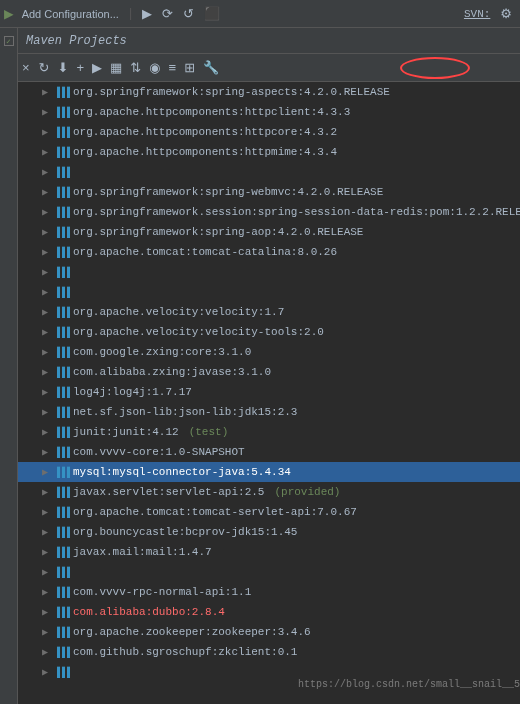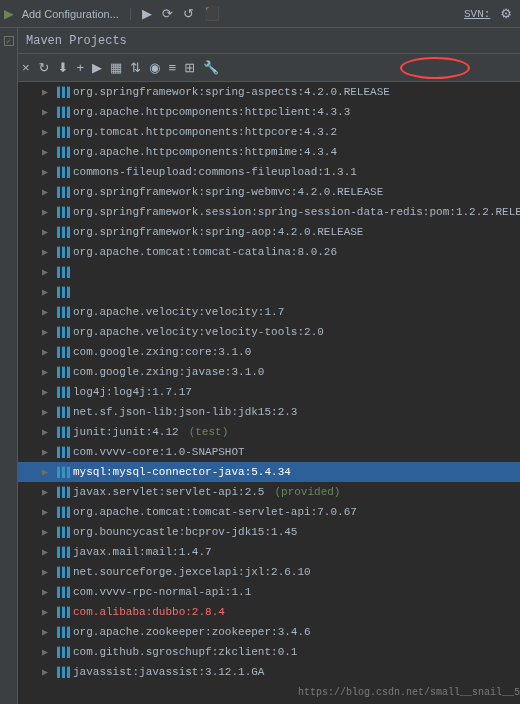--- a/index.html
+++ b/index.html
@@ -55,20 +55,21 @@
     
     .panel-header {
       height: 26px;
       background: #3c3f41;
       display: flex;
       align-items: center;
       padding: 0 8px;
       border-bottom: 1px solid #555;
       font-size: 12px;
       color: #a9b7c6;
+      font-style: italic;
     }
 
     
     .maven-toolbar {
       height: 28px;
       background: #3c3f41;
       display: flex;
       align-items: center;
       padding: 0 4px;
       gap: 2px;
@@ -158,21 +159,21 @@
     .indent-1 { padding-left: 24px; }
 
     
     .tree-content::-webkit-scrollbar { width: 8px; }
     .tree-content::-webkit-scrollbar-track { background: #2b2b2b; }
     .tree-content::-webkit-scrollbar-thumb { background: #555; border-radius: 4px; }
 
     
     .watermark {
       position: fixed;
-      bottom: 6px;
+      bottom: 14px;
       right: 0;
       font-size: 10px;
       color: rgba(200,200,200,0.5);
       pointer-events: none;
       z-index: 100;
     }
 
     .main-wrapper {
       display: flex;
       position: relative;
@@ -255,31 +256,30 @@
           <span class="item-label">org.springframework:spring-aspects:4.2.0.RELEASE</span>
         </div>
         <div class="tree-item indent-1">
           <span class="tree-arrow">▶</span>
           <span class="item-icon-bar">▐▐▐</span>
           <span class="item-label">org.apache.httpcomponents:httpclient:4.3.3</span>
         </div>
         <div class="tree-item indent-1">
           <span class="tree-arrow">▶</span>
           <span class="item-icon-bar">▐▐▐</span>
-          <span class="item-label">org.tomcat.httpcomponents:httpcore:4.3.2</span>
+          <span class="item-label">org.apache.httpcomponents:httpcore:4.3.2</span>
         </div>
         <div class="tree-item indent-1">
           <span class="tree-arrow">▶</span>
           <span class="item-icon-bar">▐▐▐</span>
           <span class="item-label">org.apache.httpcomponents:httpmime:4.3.4</span>
         </div>
         <div class="tree-item indent-1">
           <span class="tree-arrow">▶</span>
           <span class="item-icon-bar">▐▐▐</span>
-          <span class="item-label">commons-fileupload:commons-fileupload:1.3.1</span>
         </div>
         <div class="tree-item indent-1">
           <span class="tree-arrow">▶</span>
           <span class="item-icon-bar">▐▐▐</span>
           <span class="item-label">org.springframework:spring-webmvc:4.2.0.RELEASE</span>
         </div>
         <div class="tree-item indent-1">
           <span class="tree-arrow">▶</span>
           <span class="item-icon-bar">▐▐▐</span>
           <span class="item-label">org.springframework.session:spring-session-data-redis:pom:1.2.2.RELEA</span>
@@ -313,21 +313,21 @@
           <span class="item-label">org.apache.velocity:velocity-tools:2.0</span>
         </div>
         <div class="tree-item indent-1">
           <span class="tree-arrow">▶</span>
           <span class="item-icon-bar">▐▐▐</span>
           <span class="item-label">com.google.zxing:core:3.1.0</span>
         </div>
         <div class="tree-item indent-1">
           <span class="tree-arrow">▶</span>
           <span class="item-icon-bar">▐▐▐</span>
-          <span class="item-label">com.google.zxing:javase:3.1.0</span>
+          <span class="item-label">com.alibaba.zxing:javase:3.1.0</span>
         </div>
         <div class="tree-item indent-1">
           <span class="tree-arrow">▶</span>
           <span class="item-icon-bar">▐▐▐</span>
           <span class="item-label">log4j:log4j:1.7.17</span>
         </div>
         <div class="tree-item indent-1">
           <span class="tree-arrow">▶</span>
           <span class="item-icon-bar">▐▐▐</span>
           <span class="item-label">net.sf.json-lib:json-lib:jdk15:2.3</span>
@@ -365,21 +365,20 @@
           <span class="item-label">org.bouncycastle:bcprov-jdk15:1.45</span>
         </div>
         <div class="tree-item indent-1">
           <span class="tree-arrow">▶</span>
           <span class="item-icon-bar">▐▐▐</span>
           <span class="item-label">javax.mail:mail:1.4.7</span>
         </div>
         <div class="tree-item indent-1">
           <span class="tree-arrow">▶</span>
           <span class="item-icon-bar">▐▐▐</span>
-          <span class="item-label">net.sourceforge.jexcelapi:jxl:2.6.10</span>
         </div>
         <div class="tree-item indent-1">
           <span class="tree-arrow">▶</span>
           <span class="item-icon-bar">▐▐▐</span>
           <span class="item-label">com.vvvv-rpc-normal-api:1.1</span>
         </div>
         <div class="tree-item indent-1">
           <span class="tree-arrow">▶</span>
           <span class="item-icon-bar">▐▐▐</span>
           <span class="item-label red-text">com.alibaba:dubbo:2.8.4</span>
@@ -390,19 +389,18 @@
           <span class="item-label">org.apache.zookeeper:zookeeper:3.4.6</span>
         </div>
         <div class="tree-item indent-1">
           <span class="tree-arrow">▶</span>
           <span class="item-icon-bar">▐▐▐</span>
           <span class="item-label">com.github.sgroschupf:zkclient:0.1</span>
         </div>
         <div class="tree-item indent-1">
           <span class="tree-arrow">▶</span>
           <span class="item-icon-bar">▐▐▐</span>
-          <span class="item-label">javassist:javassist:3.12.1.GA</span>
         </div>
       </div>
   </div>
 </div>
 
 <div class="watermark">https://blog.csdn.net/small__snail__5</div>
 
 </body></html>

